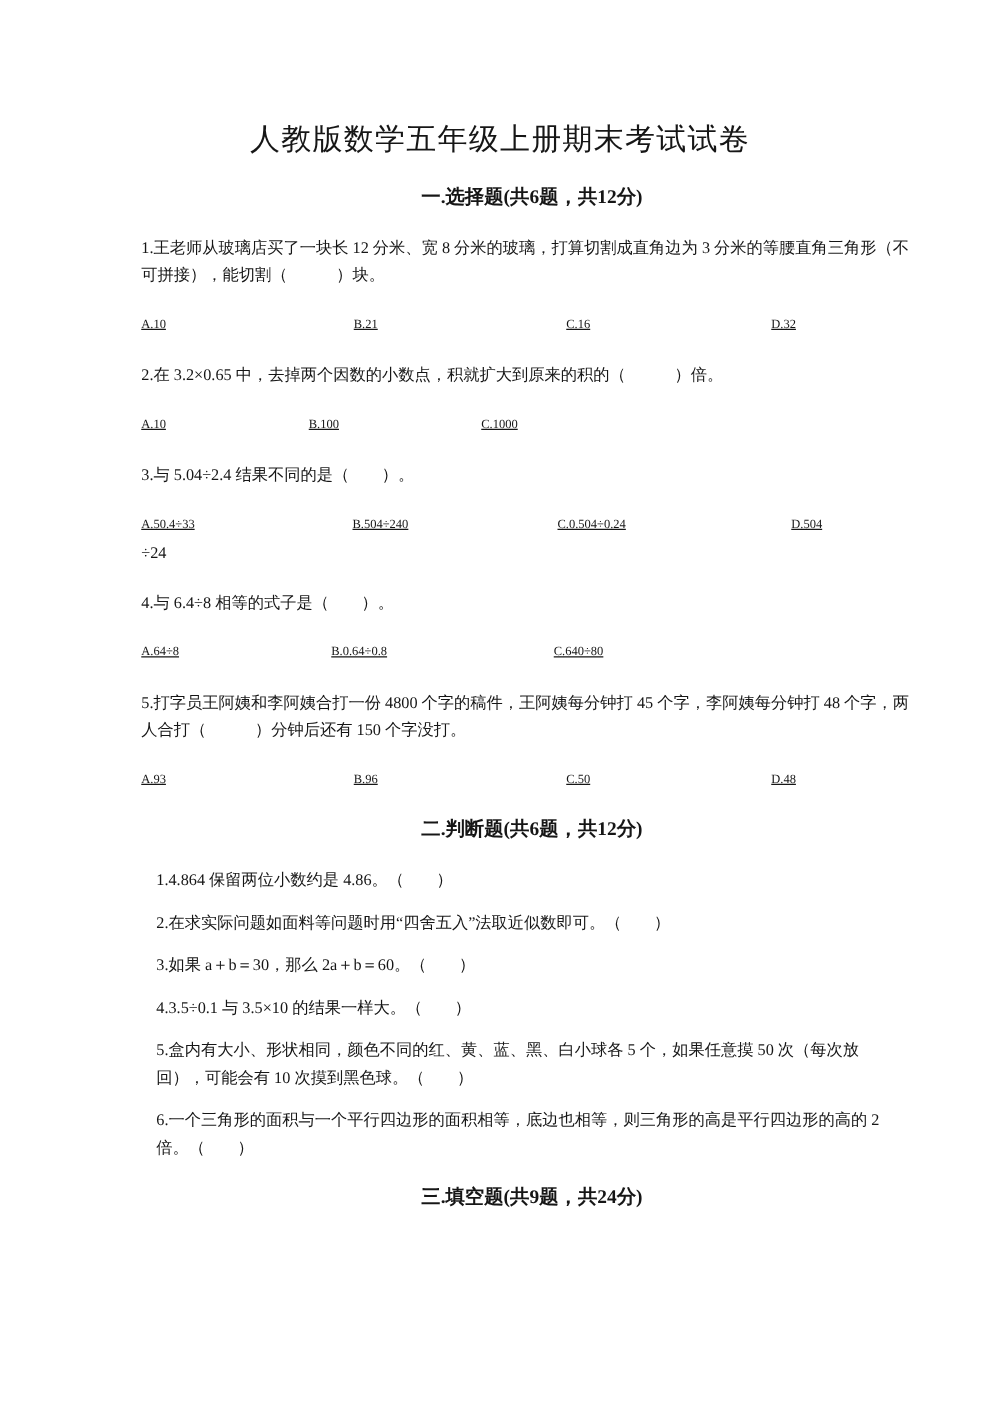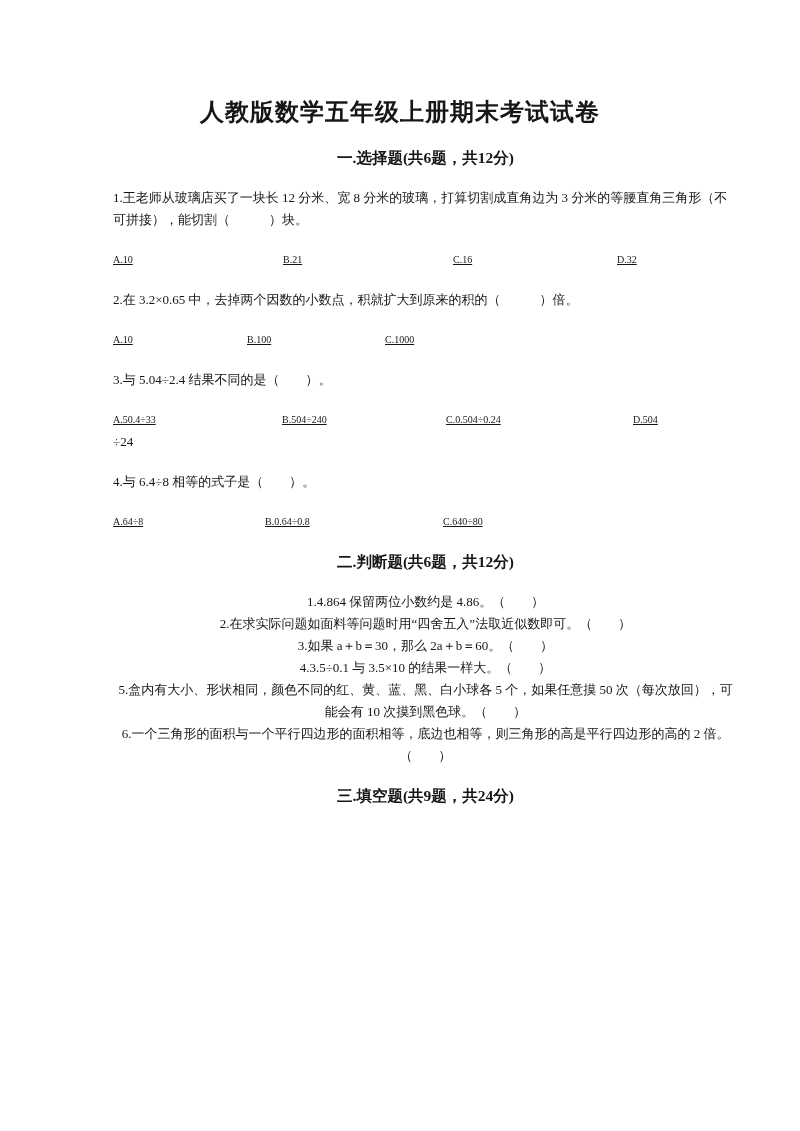--- a/index.html
+++ b/index.html
@@ -14,21 +14,21 @@
   .page {
     width: 800px;
     height: 1131px;
     padding: 95px 62px 30px 113px;
     overflow: hidden;
   }
   .doc-title {
     margin: 0 -62px 0 -113px;      
     text-align: center;
     font-size: 24px;
-    font-weight: 700;
+    font-weight: 400;
     line-height: 34px;
     letter-spacing: 1px;
   }
   .sec-heading {
     font-size: 15.5px;
     font-weight: 700;
     line-height: 22px;
     margin: 18px 0 0;
     text-align: center;
   }
@@ -41,21 +41,21 @@
     display: flex;
     font-size: 10px;
     line-height: 22px;
     margin: 18px 0 0;
     text-decoration: underline;
   }
   .opts.gap-lg { margin-top: 38px; }
   .opt { flex: 0 0 auto; }
   .opt:last-child { flex: 1 1 auto; }
   .cont { margin-top: 0; }          
-  .tf-list .tf-item { margin: 0; text-align: center; }
+  .tf-list .tf-item { margin: 12px; }
   .tf-list .tf-item:first-child { margin-top: 18px; }
 </style>
 </head>
 <body>
 
 <div class="page">
 
   <h1 class="doc-title">人教版数学五年级上册期末考试试卷</h1>
 
   <div>
@@ -93,20 +93,29 @@
 
     <div>
       <p class="stem">4.与 6.4÷8 相等的式子是（　　）。</p>
       <div class="opts">
         <span class="opt" style="width:152px">A.64÷8</span>
         <span class="opt" style="width:178px">B.0.64÷0.8</span>
         <span class="opt">C.640÷80</span>
       </div>
     </div>
 
+    <div>
+      <p class="stem">5.打字员王阿姨和李阿姨合打一份 4800 个字的稿件，王阿姨每分钟打 45 个字，李阿姨每分钟打 48 个字，两人合打（　　　）分钟后还有 150 个字没打。</p>
+      <div class="opts">
+        <span class="opt" style="width:170px">A.93</span>
+        <span class="opt" style="width:170px">B.96</span>
+        <span class="opt" style="width:164px">C.50</span>
+        <span class="opt">D.48</span>
+      </div>
+    </div>
 
   </div>
 
   <div>
     <h2 class="sec-heading">二.判断题(共6题，共12分)</h2>
     <div class="tf-list">
       <p class="tf-item">1.4.864 保留两位小数约是 4.86。（　　）</p>
       <p class="tf-item">2.在求实际问题如面料等问题时用“四舍五入”法取近似数即可。（　　）</p>
       <p class="tf-item">3.如果 a＋b＝30，那么 2a＋b＝60。（　　）</p>
       <p class="tf-item">4.3.5÷0.1 与 3.5×10 的结果一样大。（　　）</p>

